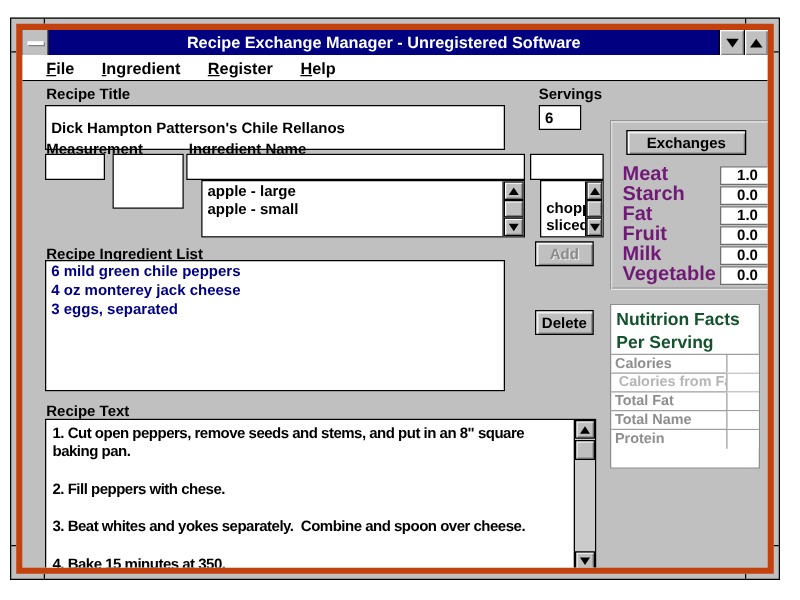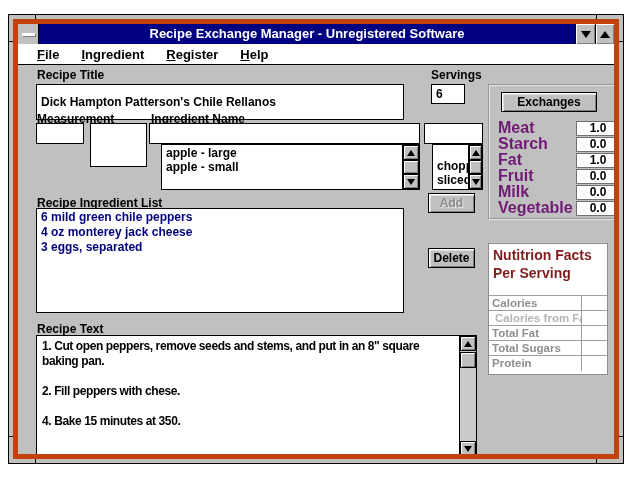--- a/index.html
+++ b/index.html
@@ -82,39 +82,39 @@
   .btn3d {
     position:absolute; background:#c0c0c0; border:1px solid #000;
     box-shadow:inset 1px 1px 0 #fff, inset 2px 2px 0 #dfdfdf, inset -1px -1px 0 #808080;
     font-family:inherit; font-weight:bold; font-size:12px; color:#000;
     display:flex; align-items:center; justify-content:center; cursor:default;
   }
   .btn3d.disabled { color:#8b8b8b; text-shadow:1px 1px 0 #e8e8e8; }
 
   
   .exchanges {
-    position:absolute; left:470px; top:19px; width:140px; height:136px;
+    position:absolute; left:470px; top:31px; width:140px; height:136px;
     border:2px groove #e8e8e8;
   }
   .ex-btn {
     position:absolute; left:11px; top:6px; width:96px; height:20px;
   }
   .ex-row { position:absolute; left:8px; right:6px; height:16px; display:flex; align-items:center; justify-content:space-between; }
   .ex-label { font-size:16px; color:#701a75;text-align:right; }
   .ex-value {
     width:44px; height:15px; background:#fff; border:1px solid #707070;
     font-size:12px; color:#000; text-align:center; line-height:13px;
   }
 
   
   .nutrition {
     position:absolute; left:470px; top:178px; width:120px; height:132px;
     background:#fff; border:1px solid #8e8e8e;
   }
-  .nut-title { height:52px; border-bottom:1px solid #9e9e9e; padding:2px 0 0 4px; color:#7f1d1d; font-size:14px; line-height:18px; }
+  .nut-title { height:40px; border-bottom:1px solid #9e9e9e; padding:2px 0 0 4px; color:#14532d; font-size:14px; line-height:18px; }
   .nut-row { position:relative; height:15px; border-bottom:1px solid #9e9e9e; display:flex; }
   .nut-row:last-child { border-bottom:none; }
   .nut-label { flex:1; font-size:11.5px; line-height:14px; padding-left:3px; color:#8e8e8e; white-space:nowrap; overflow:hidden; }
   .nut-row.dim .nut-label { color:#b5b5b5; font-weight:bold; padding-left:6px; }
   .nut-val { width:26px; border-left:1px solid #9e9e9e; background:#fff; }
 
   
   .recipe-text-box { position:absolute; left:18px; top:270px; width:441px; height:122px; background:#fff; border:1px solid #000; }
   .rt-content { position:absolute; left:0; top:0; right:17px; bottom:0; padding:3px 2px 0 5px; overflow:hidden; }
   .rt-line { font-size:12px; letter-spacing:-0.4px; line-height:15px; color:#000; white-space:pre-wrap; margin-bottom:15px; }
@@ -253,34 +253,35 @@
           </div>
           <div class="nut-row dim">
             <span class="nut-label">Calories from Fat</span>
             <span class="nut-val"></span>
           </div>
           <div class="nut-row">
             <span class="nut-label">Total Fat</span>
             <span class="nut-val"></span>
           </div>
           <div class="nut-row">
-            <span class="nut-label">Total Sugars</span>
+            <span class="nut-label">Total Name</span>
             <span class="nut-val"></span>
           </div>
           <div class="nut-row">
             <span class="nut-label">Protein</span>
             <span class="nut-val"></span>
           </div>
         </div>
 
         <span class="label" style="left:19px;top:257px">Recipe Text</span>
         <div class="recipe-text-box">
           <div class="rt-content">
             <div class="rt-line">1. Cut open peppers, remove seeds and stems, and put in an 8" square baking pan.</div>
             <div class="rt-line">2. Fill peppers with chese.</div>
+            <div class="rt-line">3. Beat whites and yokes separately.  Combine and spoon over cheese.</div>
             <div class="rt-line">4. Bake 15 minutes at 350.</div>
           </div>
           <div class="vscroll">
             <div class="sc-btn up">
                 <span class="tri sup"></span>
               </div>
             <div class="sc-thumb" style="top:16px;height:16px"></div>
             <div class="sc-btn down">
                 <span class="tri sdown"></span>
               </div>

